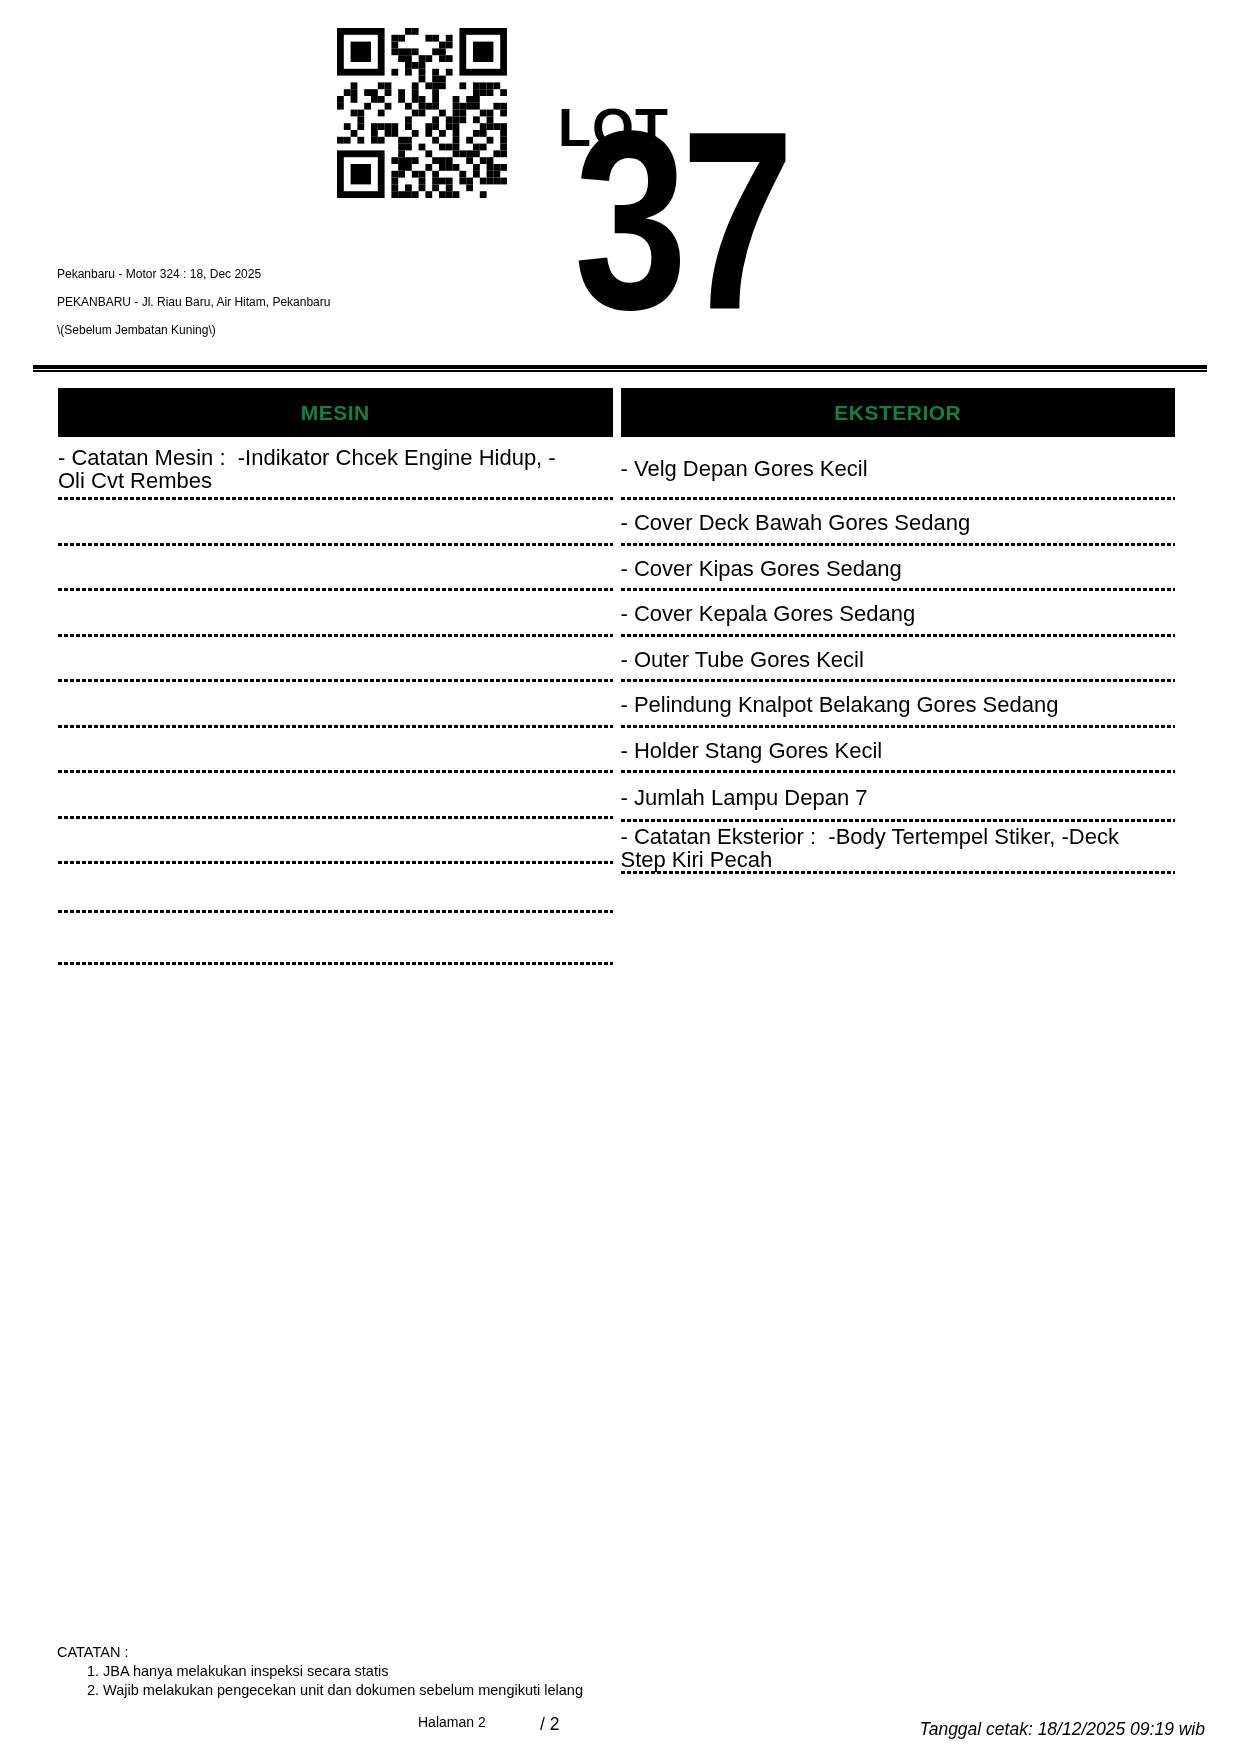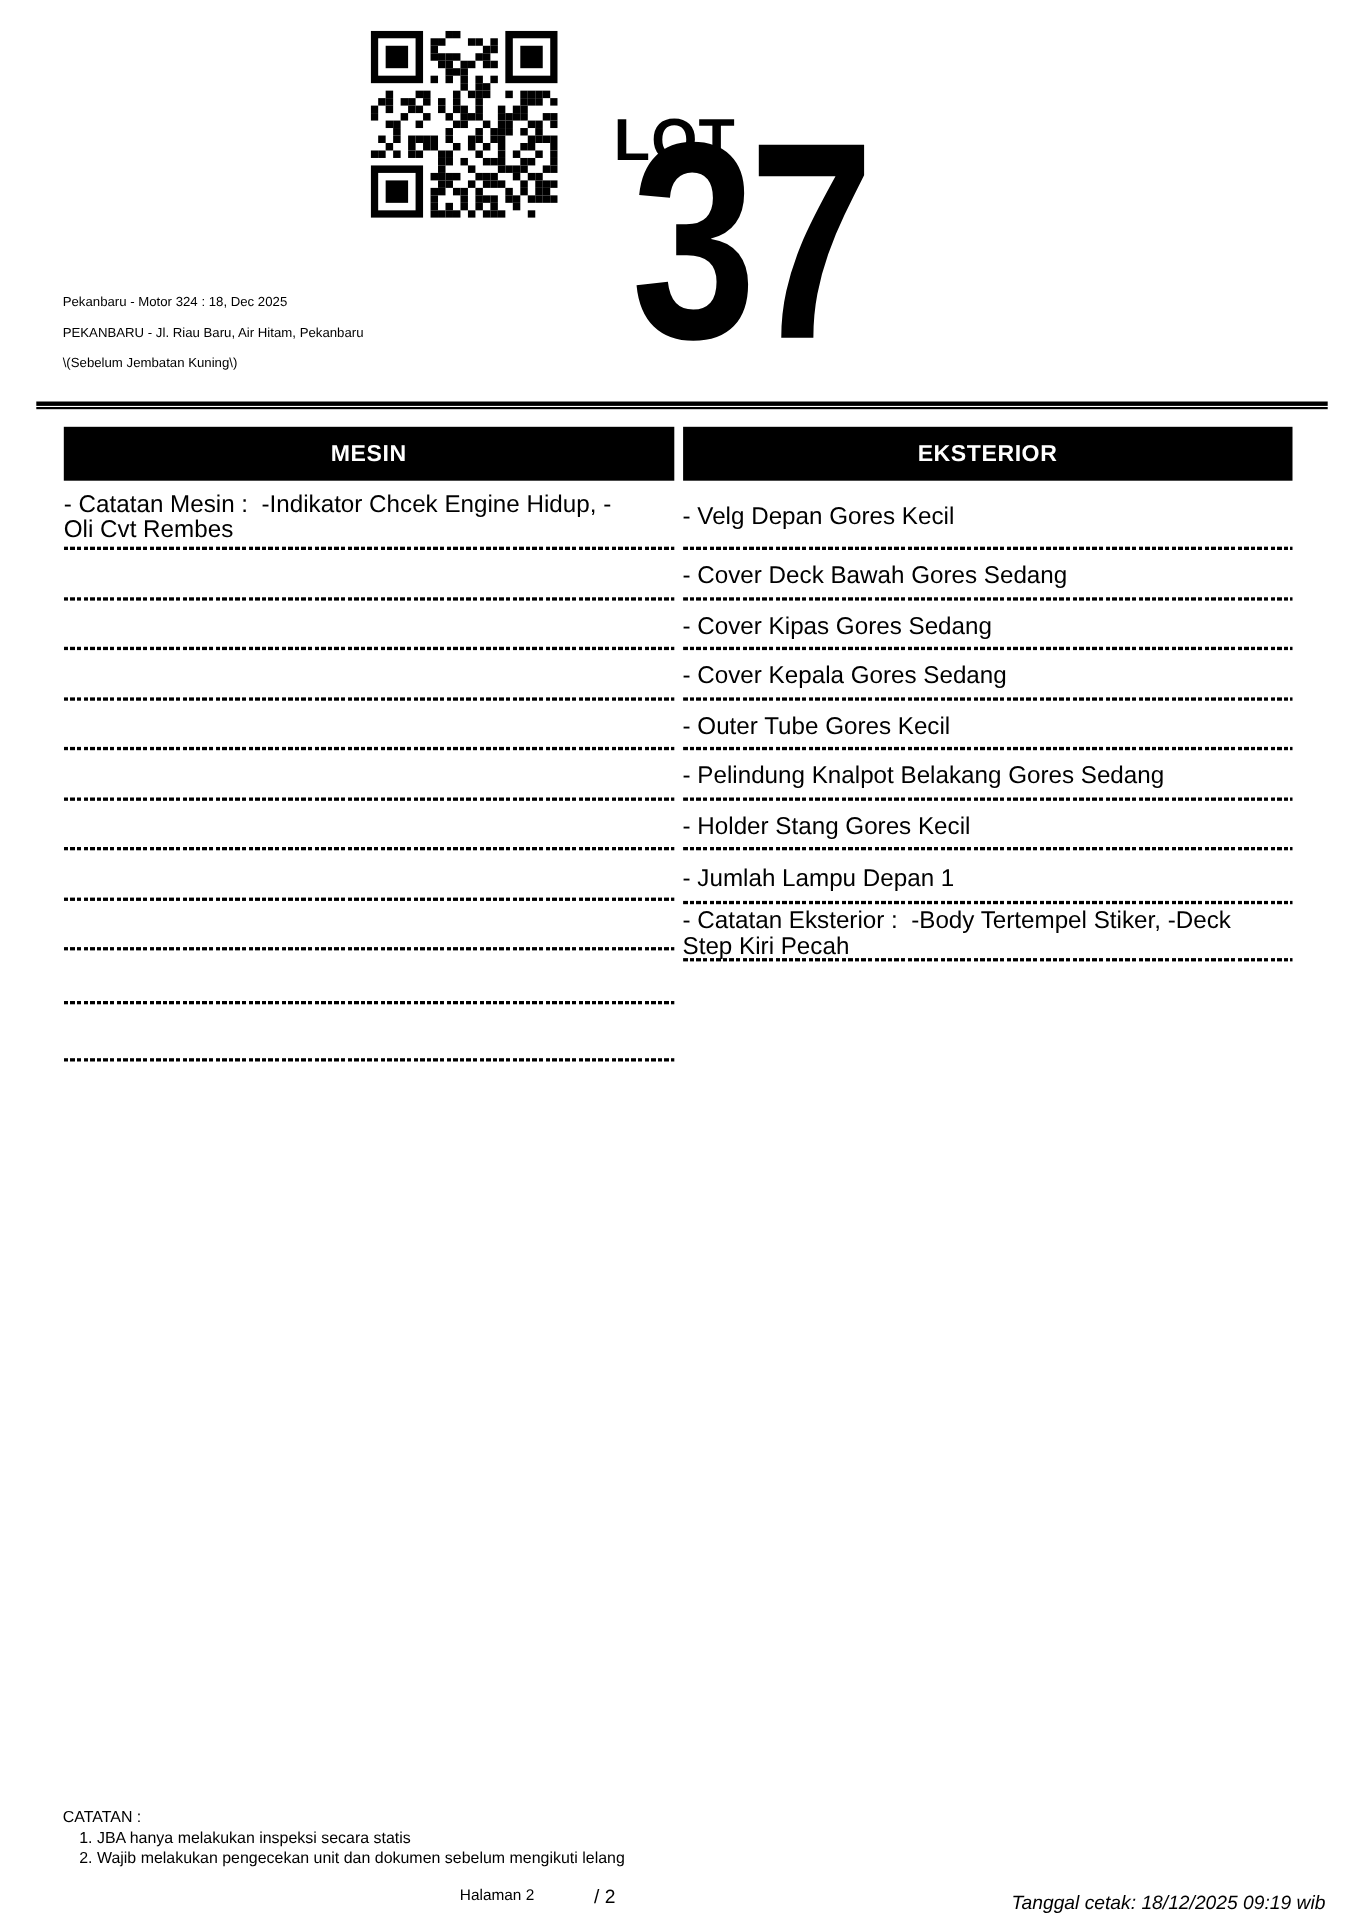--- a/index.html
+++ b/index.html
@@ -12,31 +12,31 @@
   .lot-number{position:absolute;left:574px;top:92px;font-size:255px;font-weight:bold;line-height:1;
               letter-spacing:-8px;transform:scaleX(0.8);transform-origin:0 0;}
   .addr{position:absolute;left:57px;top:260px;font-size:12px;line-height:28px;}
 
   .rule{position:absolute;left:33px;top:365px;width:1174px;height:1px;
         border-top:4px solid #000;border-bottom:2px solid #000;box-sizing:content-box;}
 
   
   .cols{position:absolute;left:58px;top:388px;width:1117px;display:flex;gap:8px;}
   .col{flex:1;min-width:0;}
-  .col-header{height:49px;background:#000;color:#ffffff;font-weight:bold;font-size:21px;
+  .col-header{height:49px;background:#000;color:#15803d;font-weight:bold;font-size:21px;
               display:flex;align-items:center;justify-content:center;letter-spacing:.5px;}
   .row{position:relative;display:flex;align-items:center;font-size:22px;line-height:23px;}
   .row .txt{white-space:pre-wrap;padding-right:55px;}
   .row::after{content:"";position:absolute;left:0;right:0;bottom:0;height:3px;
               background:repeating-linear-gradient(90deg,#000 0 4px,transparent 4px 6px);}
   .h63{height:63px}.h45{height:45.5px}.h49{height:49px}.h52{height:52px}
 
   
   .notes{position:absolute;left:57px;top:1643px;font-size:14.5px;line-height:19px;}
-  .notes .indent{margin-left:15px;}
+  .notes .indent{margin-left:30px;}
   .page-num{position:absolute;left:418px;top:1714px;font-size:14px;}
   .page-total{position:absolute;left:540px;top:1714px;font-size:17.5px;}
   .print-date{position:absolute;right:35px;top:1719px;font-size:17.5px;font-style:italic;}
 </style>
 </head>
 <body>
 
 <div class="page">
 
   <div class="qr"><svg xmlns="http://www.w3.org/2000/svg" width="170" height="170" viewBox="0 0 170 170" fill="#000">
@@ -328,21 +328,21 @@
       <div class="row h45">
           <span class="txt">- Outer Tube Gores Kecil</span>
         </div>
       <div class="row h45">
           <span class="txt">- Pelindung Knalpot Belakang Gores Sedang</span>
         </div>
       <div class="row h45">
           <span class="txt">- Holder Stang Gores Kecil</span>
         </div>
       <div class="row h49">
-          <span class="txt">- Jumlah Lampu Depan 1</span>
+          <span class="txt">- Jumlah Lampu Depan 7</span>
         </div>
       <div class="row h52">
           <span class="txt">- Catatan Eksterior :  -Body Tertempel Stiker, -Deck Step Kiri Pecah</span>
         </div>
     </div>
 
   </div>
 
   <div class="notes">
     <div>CATATAN :</div>

